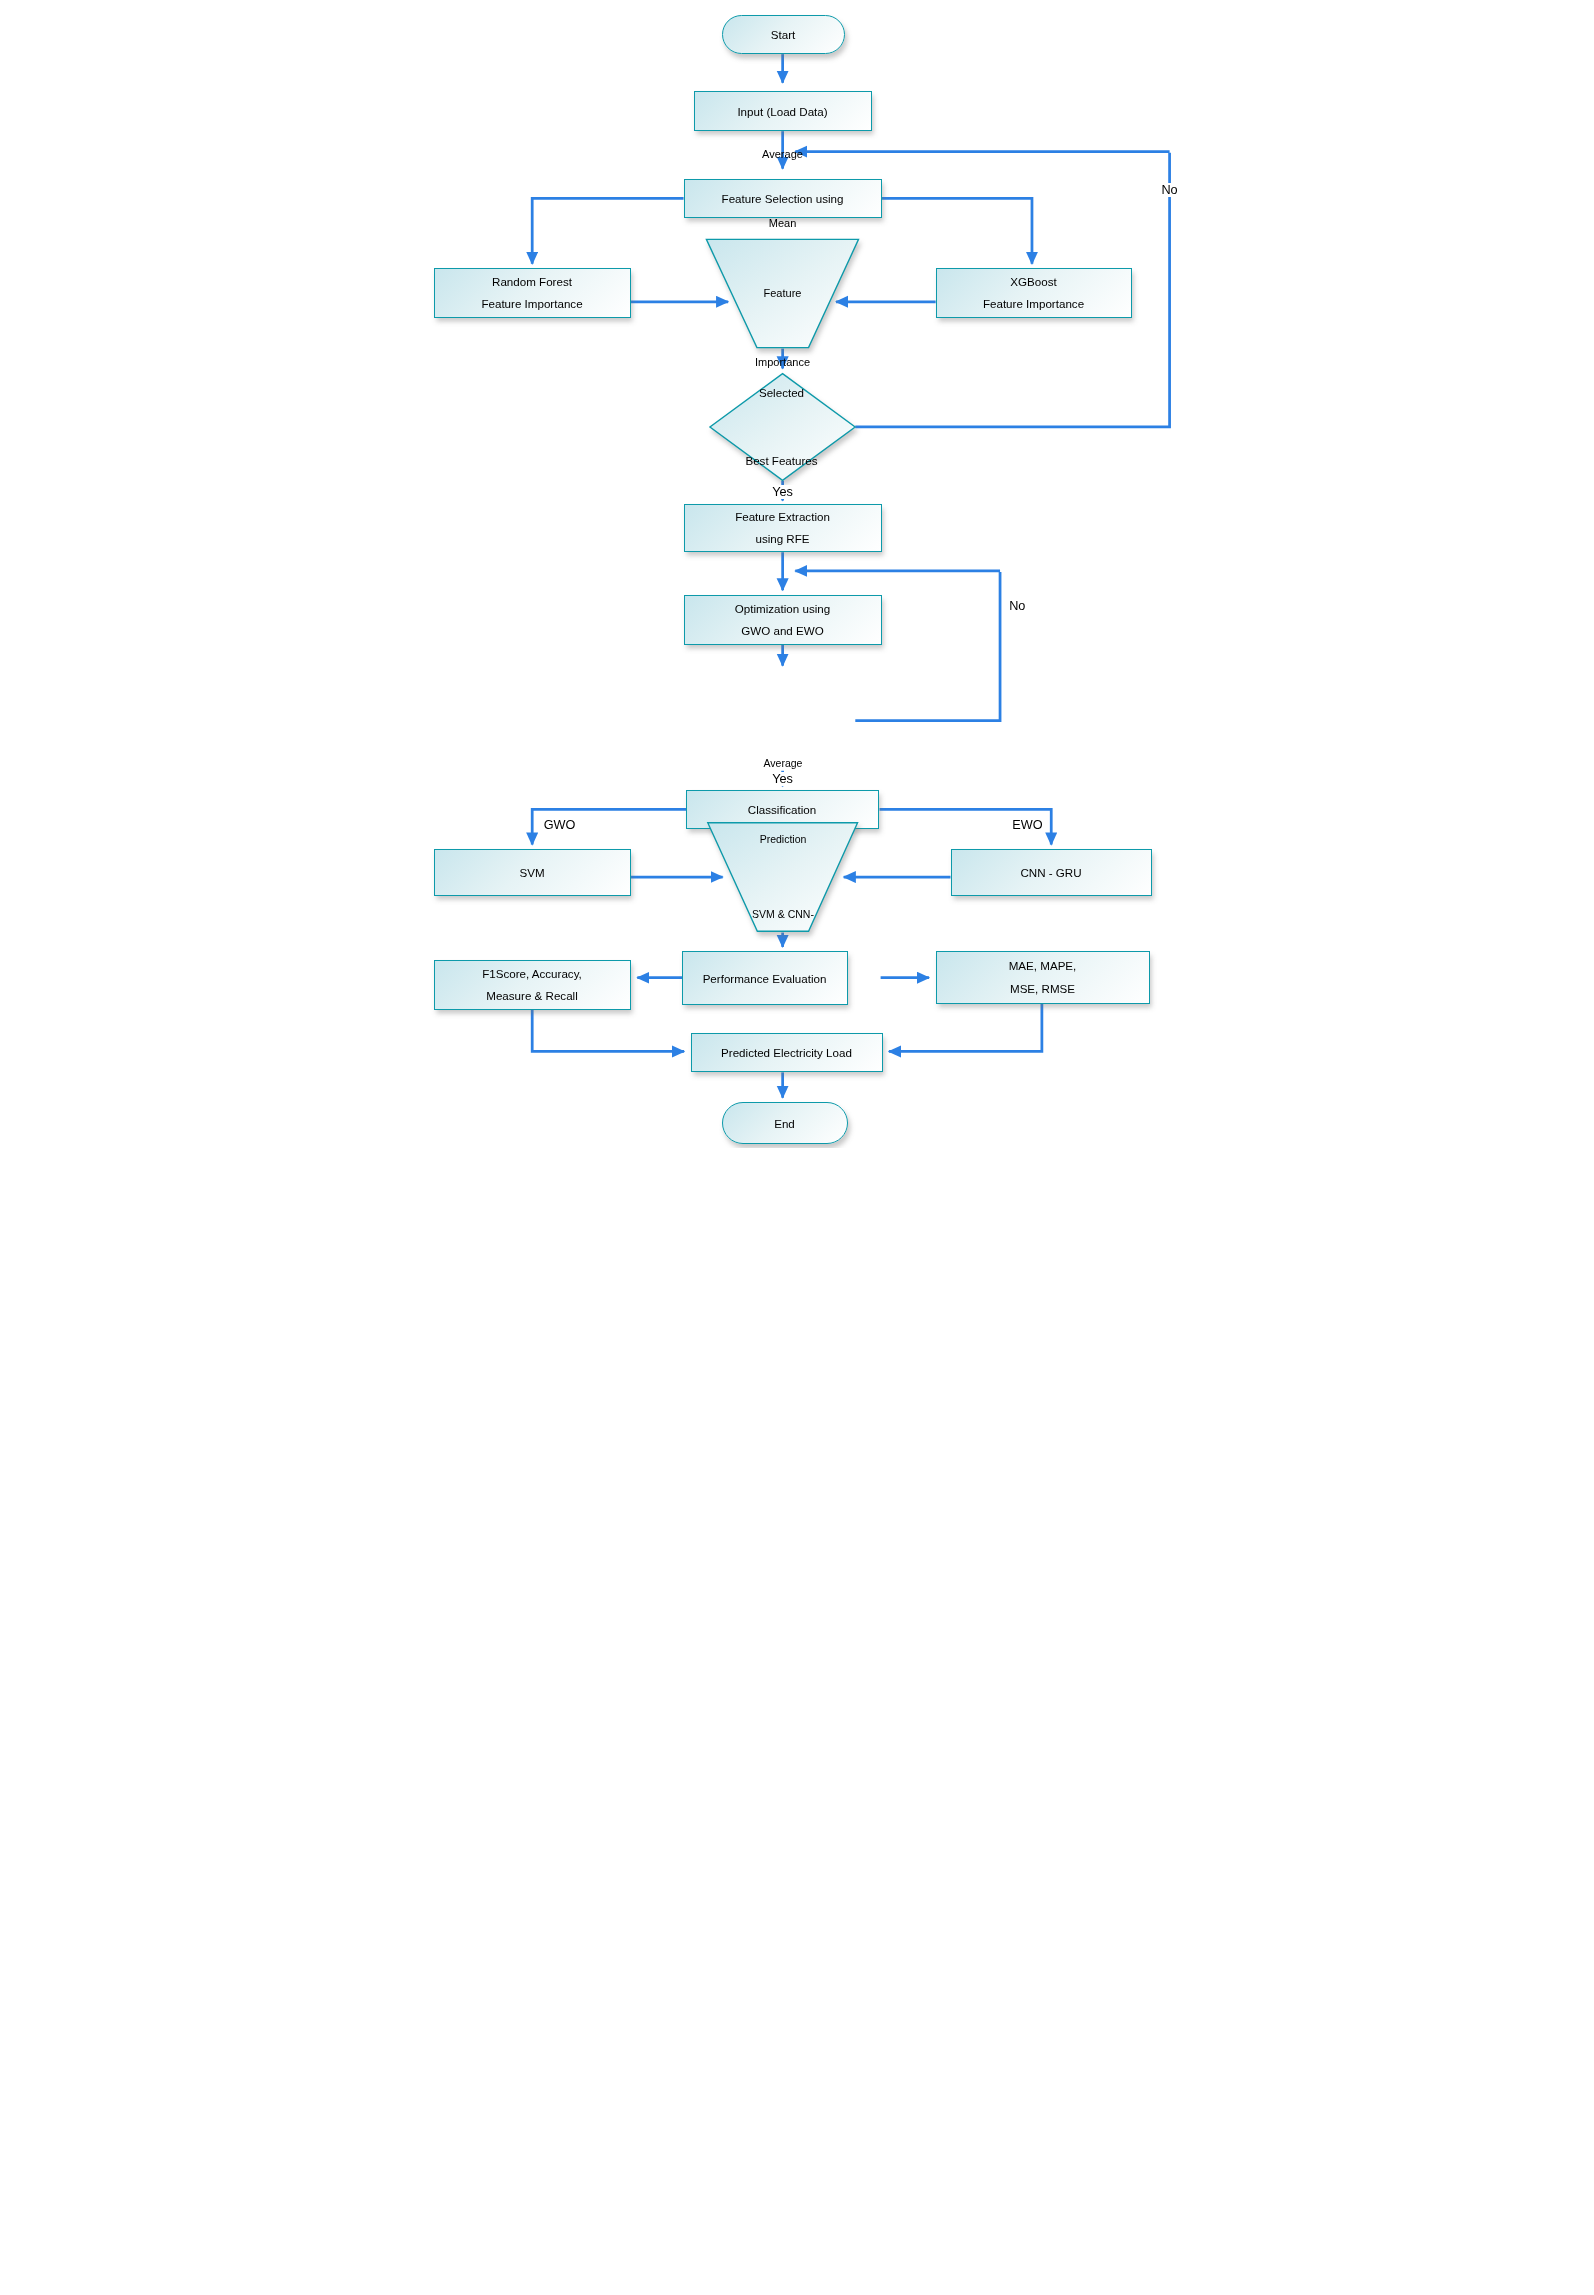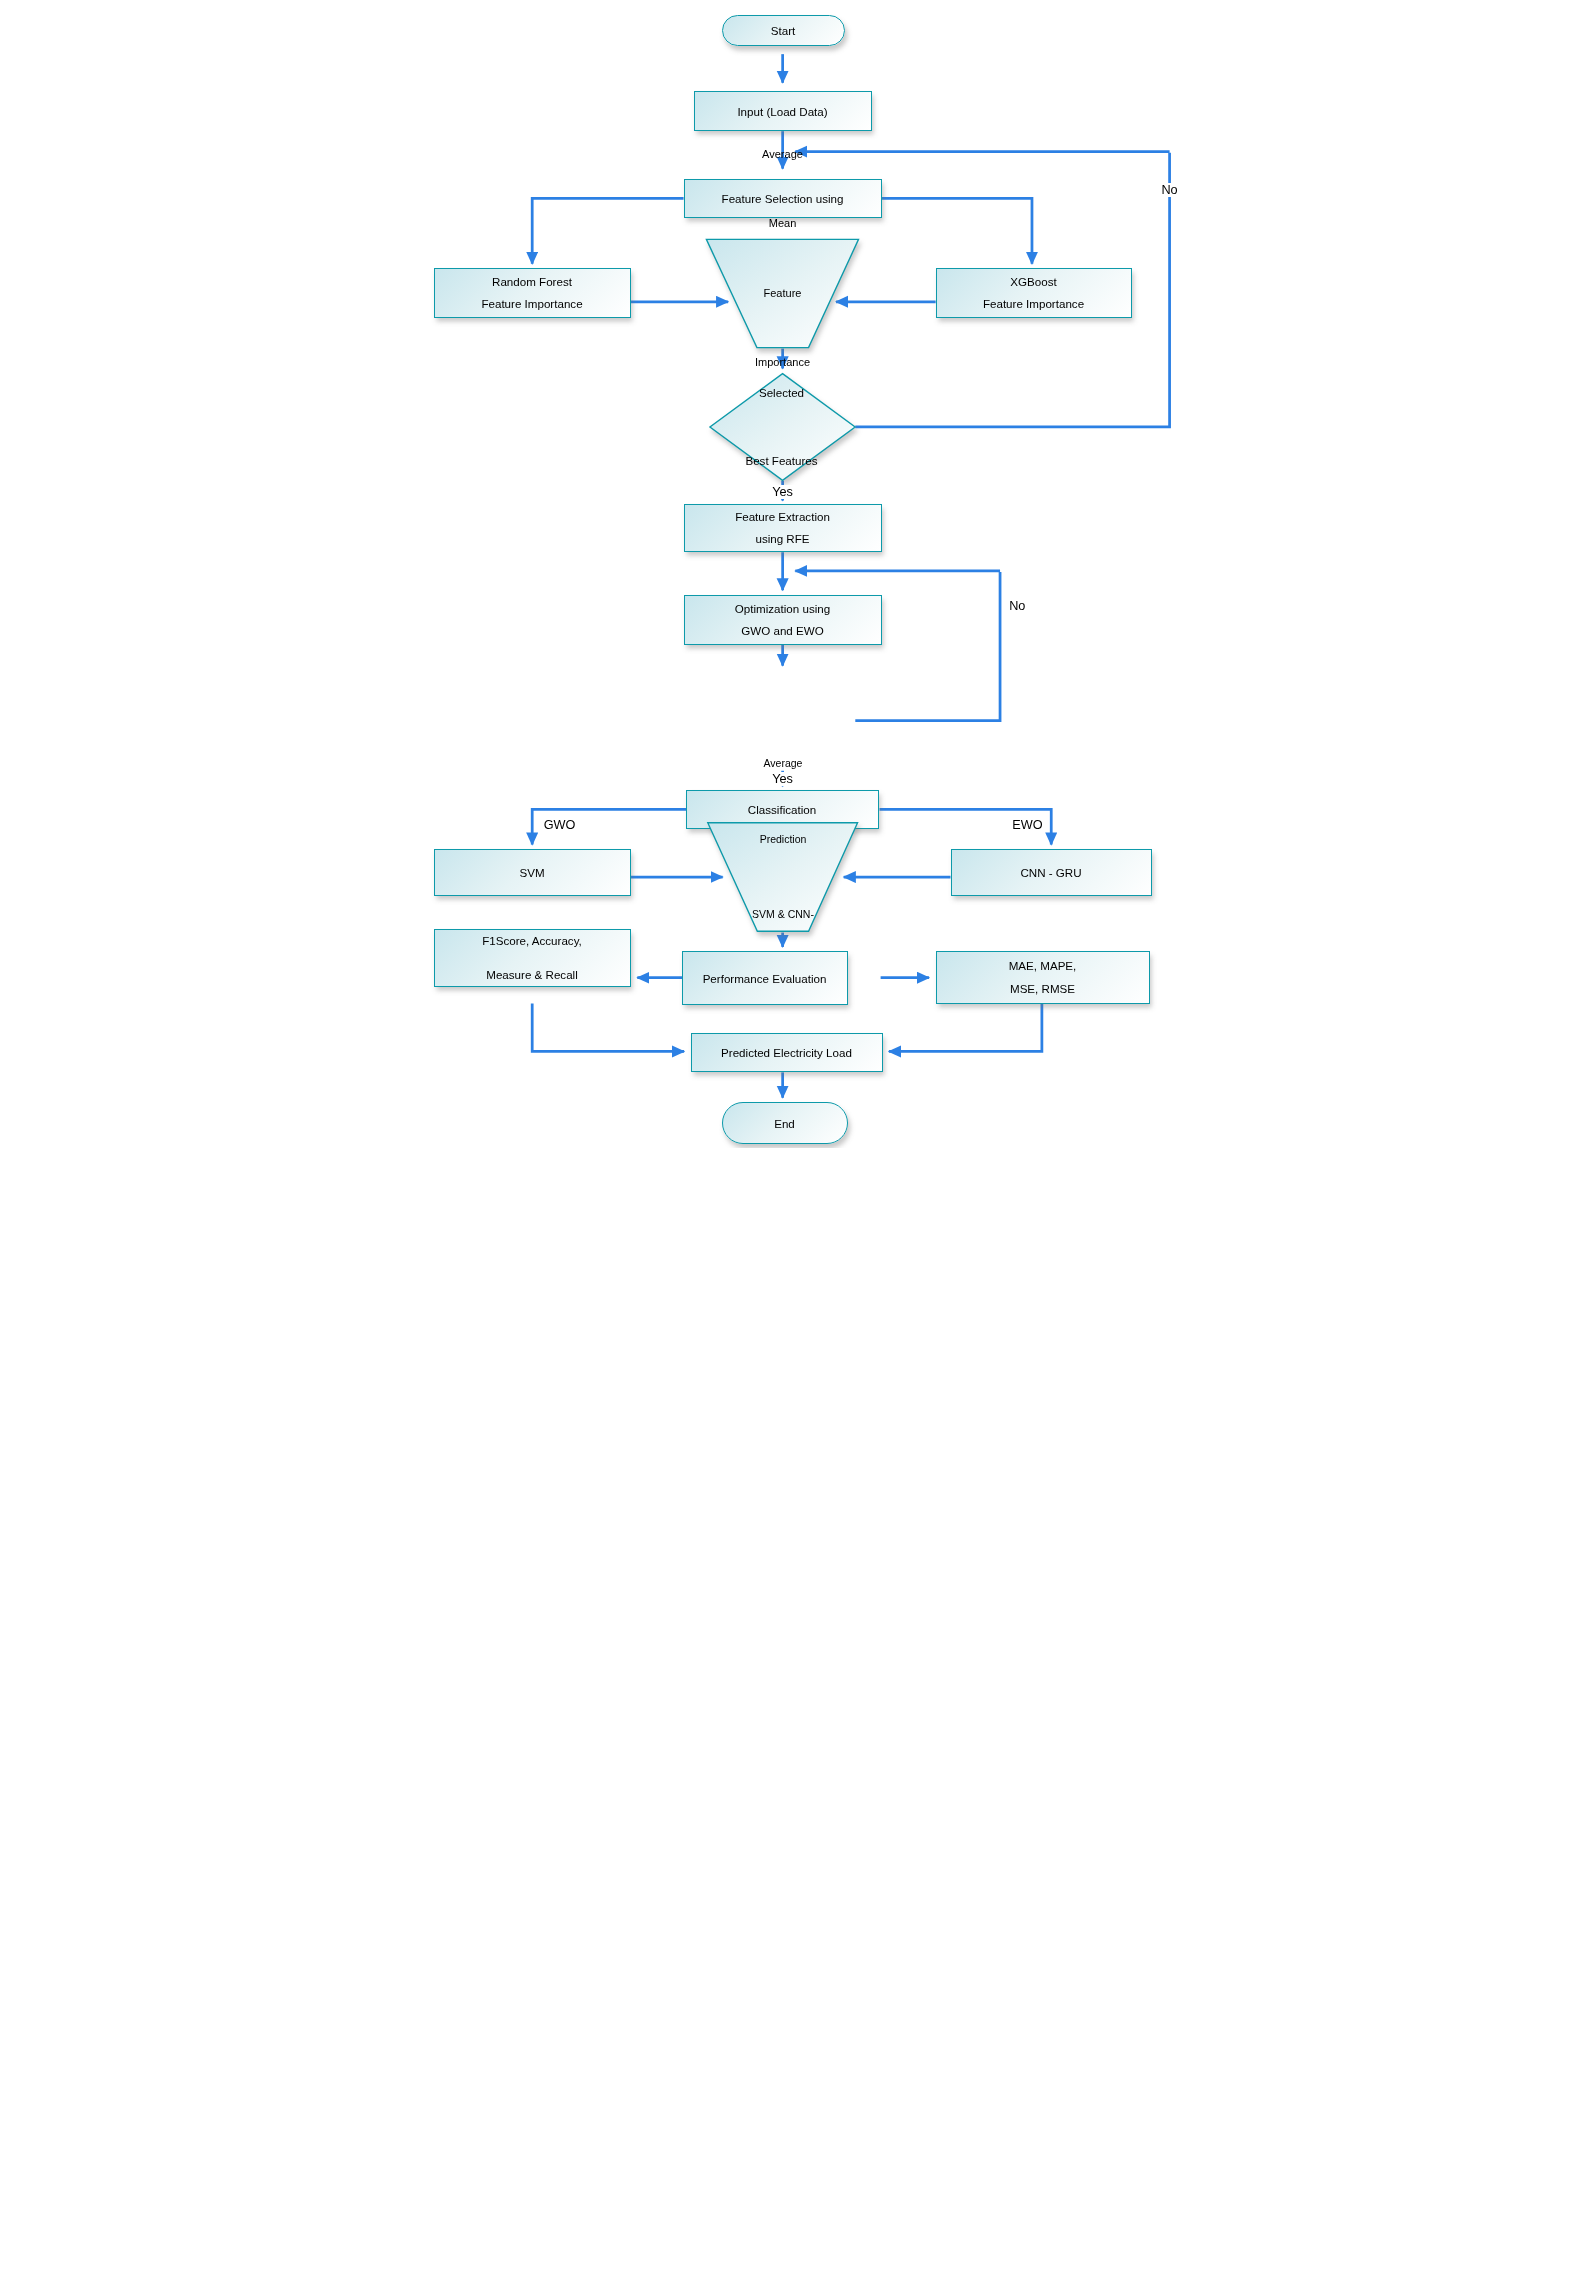--- a/index.html
+++ b/index.html
@@ -58,21 +58,21 @@
       <polyline points="1002,1593 808,1593" marker-end="url(#ah)"></polyline>
       <polyline points="697,1694 697,1720" marker-end="url(#ah)"></polyline>
       <polyline points="515,1776 433,1776" marker-end="url(#ah)"></polyline>
       <polyline points="875,1776 963,1776" marker-end="url(#ah)"></polyline>
       <polyline points="242,1823 242,1910 518,1910" marker-end="url(#ah)"></polyline>
       <polyline points="1168,1823 1168,1910 890,1910" marker-end="url(#ah)"></polyline>
       <polyline points="697,1948 697,1994" marker-end="url(#ah)"></polyline>
     </g>
   </svg>
 
-  <div class="node terminator" style="left:323px;top:15.4px;width:123px;height:31px;">
+  <div class="node terminator" style="left:323px;top:15.4px;width:123px;height:39px;">
     <span>Start</span>
   </div>
 
   <div class="node" style="left:295px;top:91px;width:178px;height:40px;">
     <span>Input (Load Data)</span>
   </div>
 
   <div class="node" style="left:285px;top:179px;width:198px;height:39px;">
     <span>Feature Selection using</span>
   </div>
@@ -163,21 +163,21 @@
       <span>Prediction</span>
       <span>SVM &amp; CNN-</span>
       <span>GRU</span>
     </div>
   </div>
 
   <div class="node" style="left:283px;top:951px;width:166px;height:54px;">
     <span>Performance Evaluation</span>
   </div>
 
-  <div class="node lh19" style="left:35px;top:929px;width:197px;height:58px;justify-content:space-between;">
+  <div class="node lh19" style="left:35px;top:960px;width:197px;height:50px;">
     <span>F1Score, Accuracy,</span>
     <span>Measure &amp; Recall</span>
   </div>
 
   <div class="node lh19" style="left:537px;top:951px;width:214px;height:53px;">
     <span>MAE, MAPE,</span>
     <span>MSE, RMSE</span>
   </div>
 
   <div class="node" style="left:292px;top:1033px;width:192px;height:39px;">

